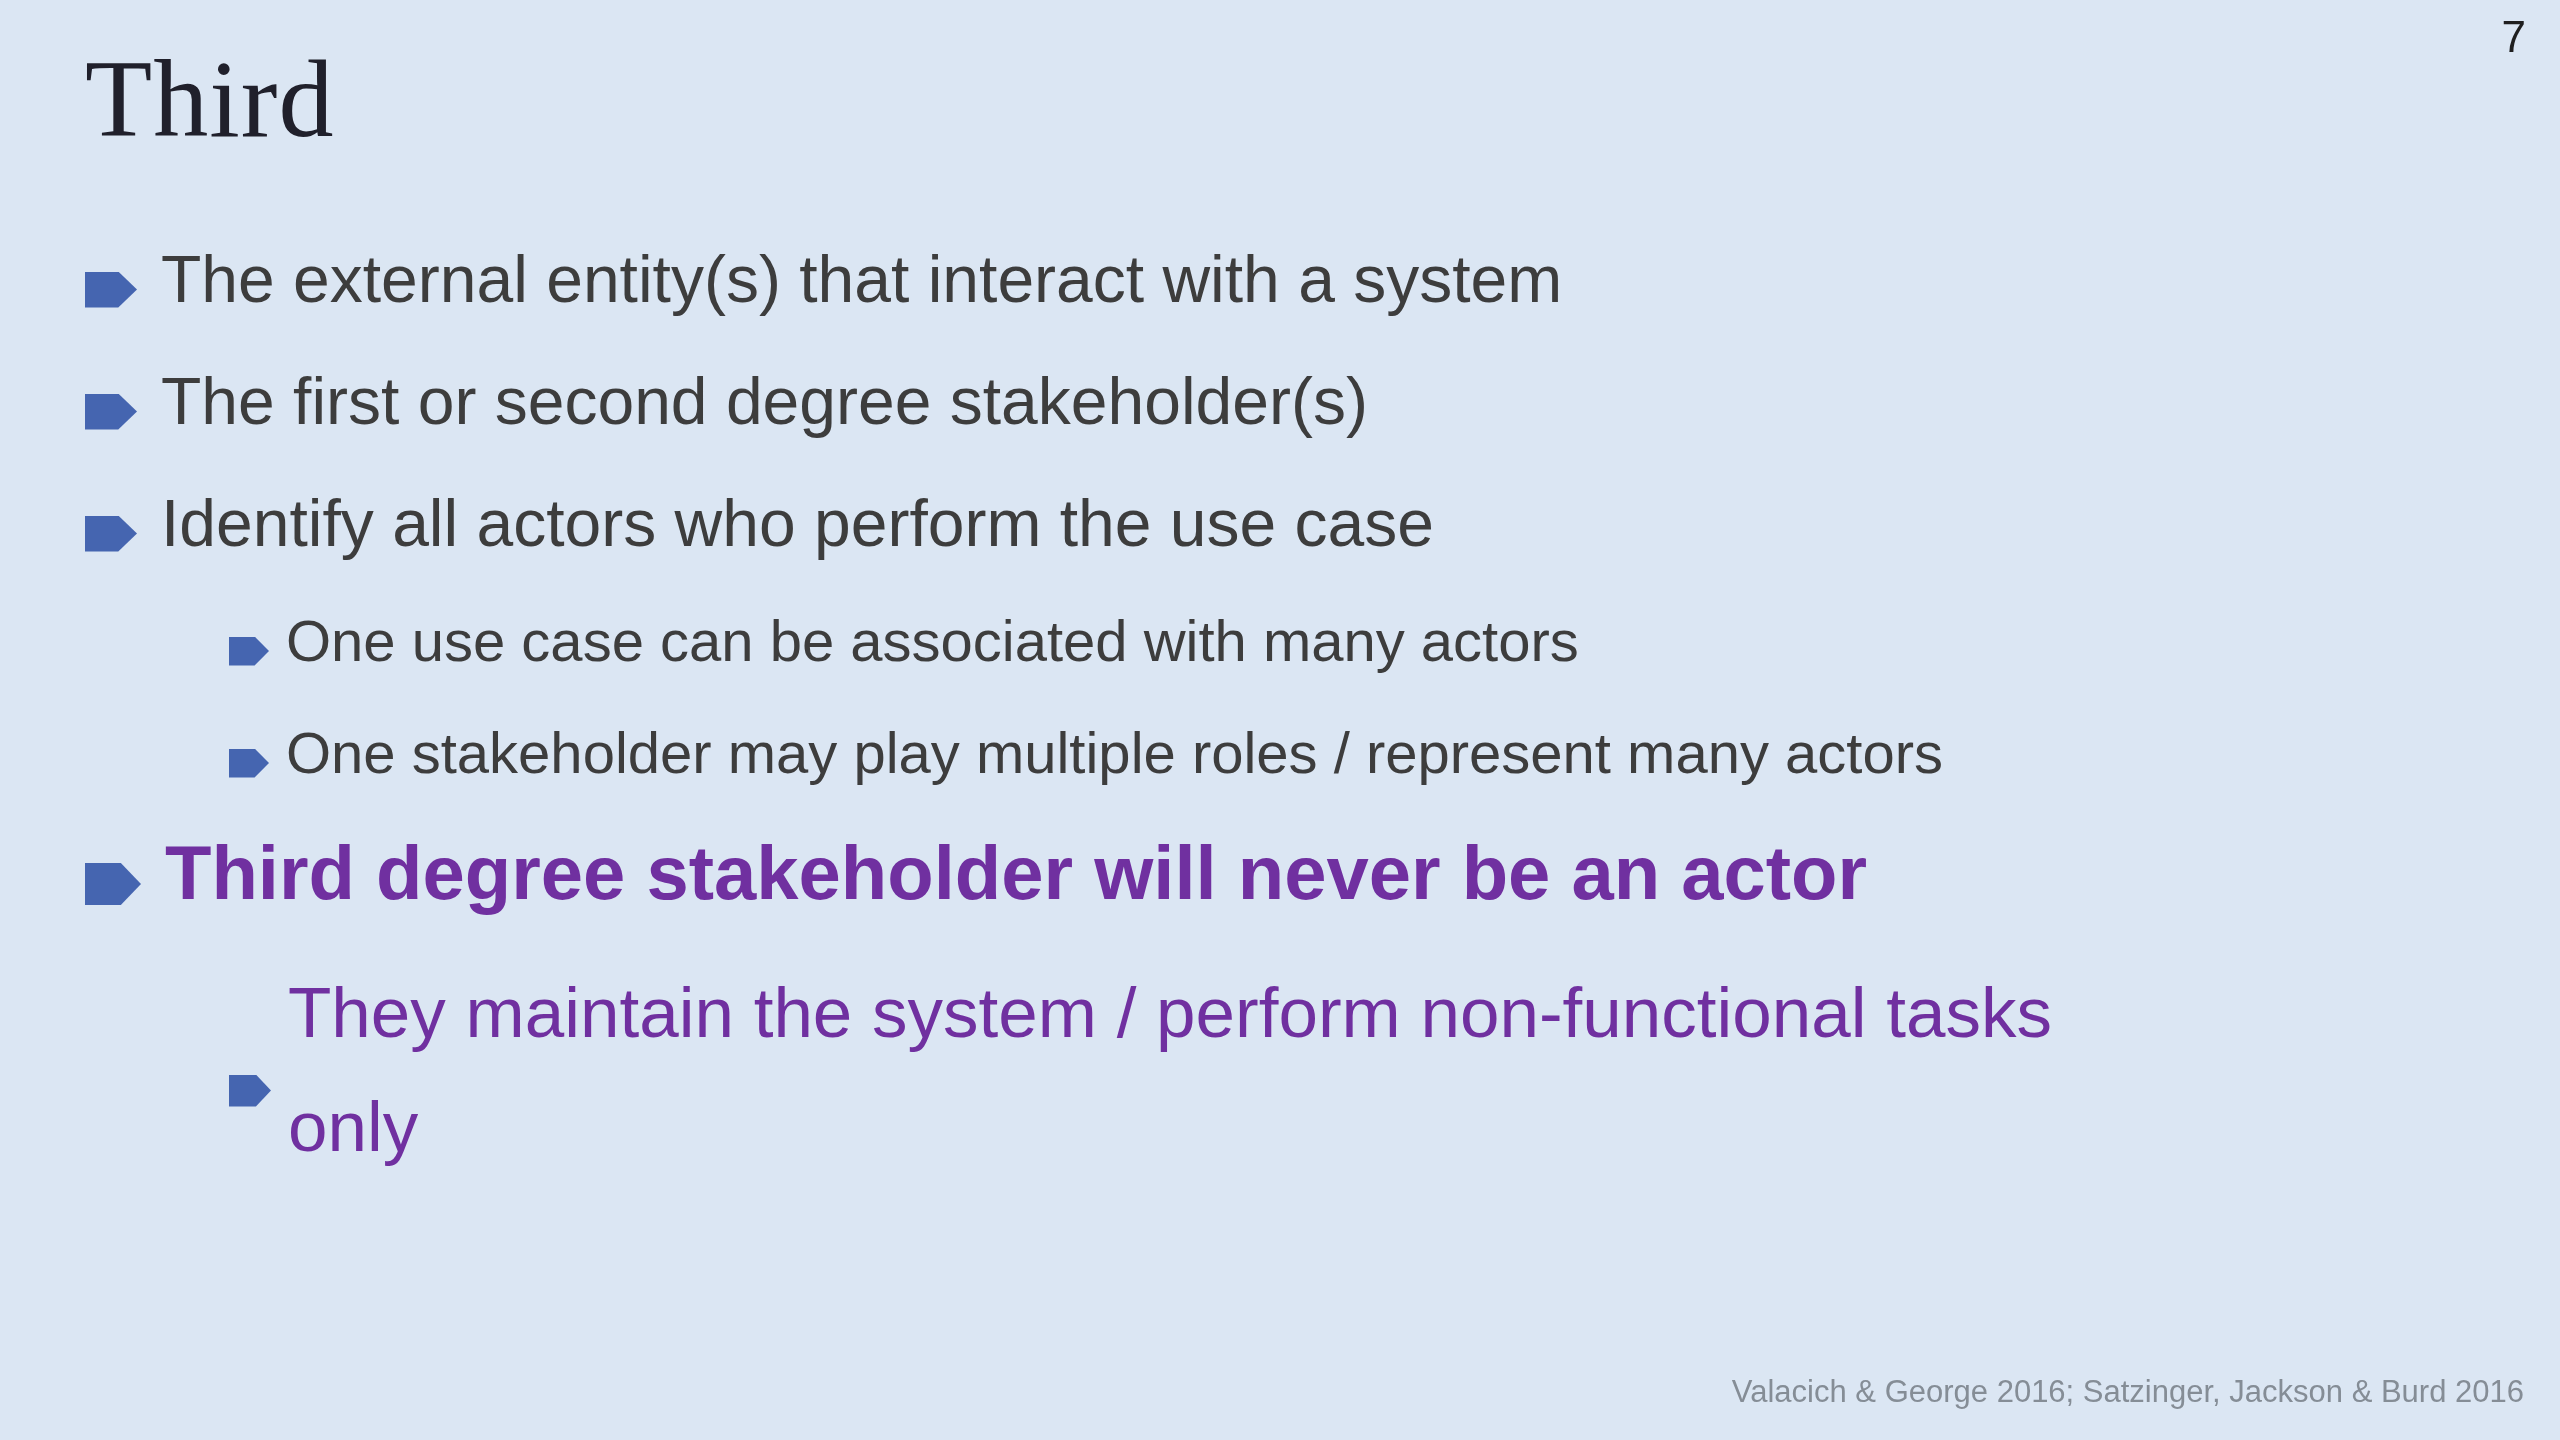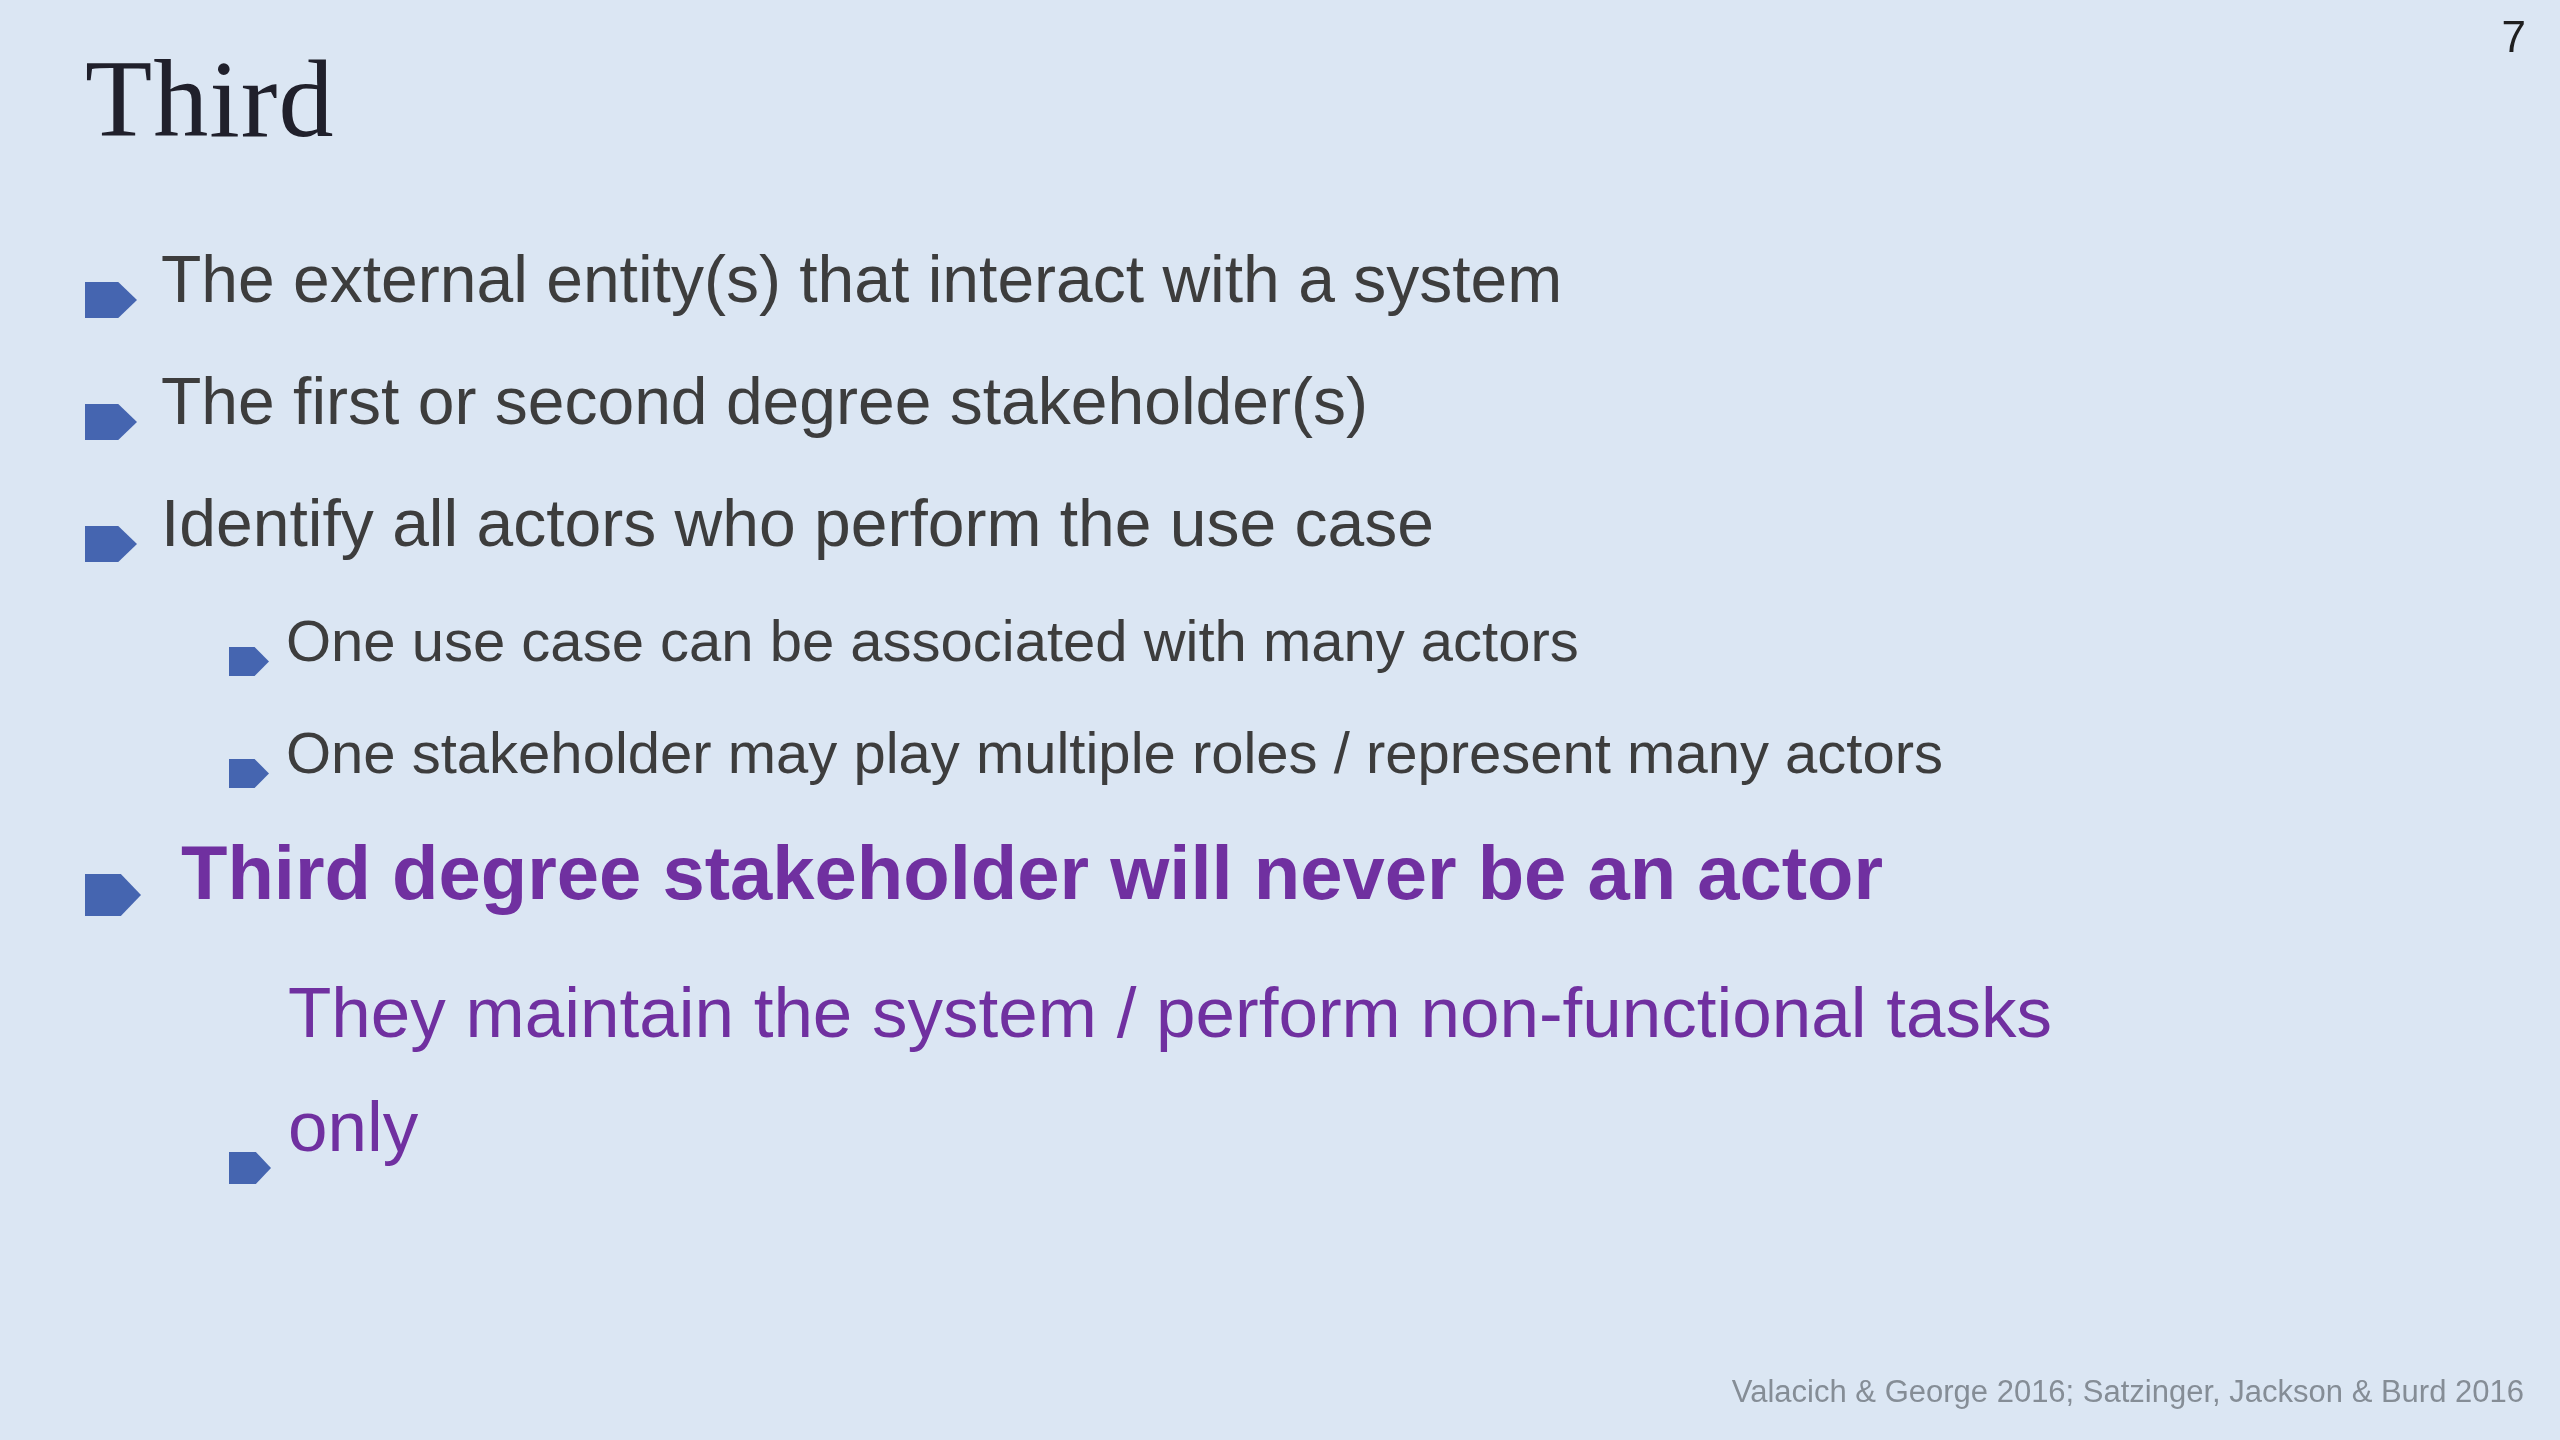--- a/index.html
+++ b/index.html
@@ -42,21 +42,21 @@
     letter-spacing: 1px;
   }
   .bullet-list {
     position: absolute;
     left: 85px;
     top: 240px;
     right: 40px;
   }
   .row {
     display: flex;
-    align-items: flex-end;
+    align-items: center;
   }
   .bullet {
     display: inline-block;
     flex: none;
     background: var(--bullet);
     clip-path: polygon(0% 0%, 64% 0%, 100% 50%, 64% 100%, 0% 100%);
   }
   .l1 {
     font-size: 66px;
     line-height: 78px;
@@ -72,21 +72,20 @@
     color: var(--body-text);
     padding-left: 44px;
   }
   .l2 .bullet { width: 40px; height: 29px; margin: 20px 17px 0 0; }
   .purple.l1 {
     font-size: 76px;
     line-height: 86px;
     margin-bottom: 40px;
     color: var(--purple);
     font-weight: 700;
-    gap: 16px;
   }
   .purple.l1 .bullet { width: 56px; height: 42px; margin: 22px 24px 0 0; }
   .purple.l2 {
     font-size: 71px;
     line-height: 114px;
     margin-bottom: 0;
     color: var(--purple);
     font-weight: 400;
   }
   .purple.l2 .bullet { width: 42px; height: 32px; margin: 41px 17px 0 0; }

